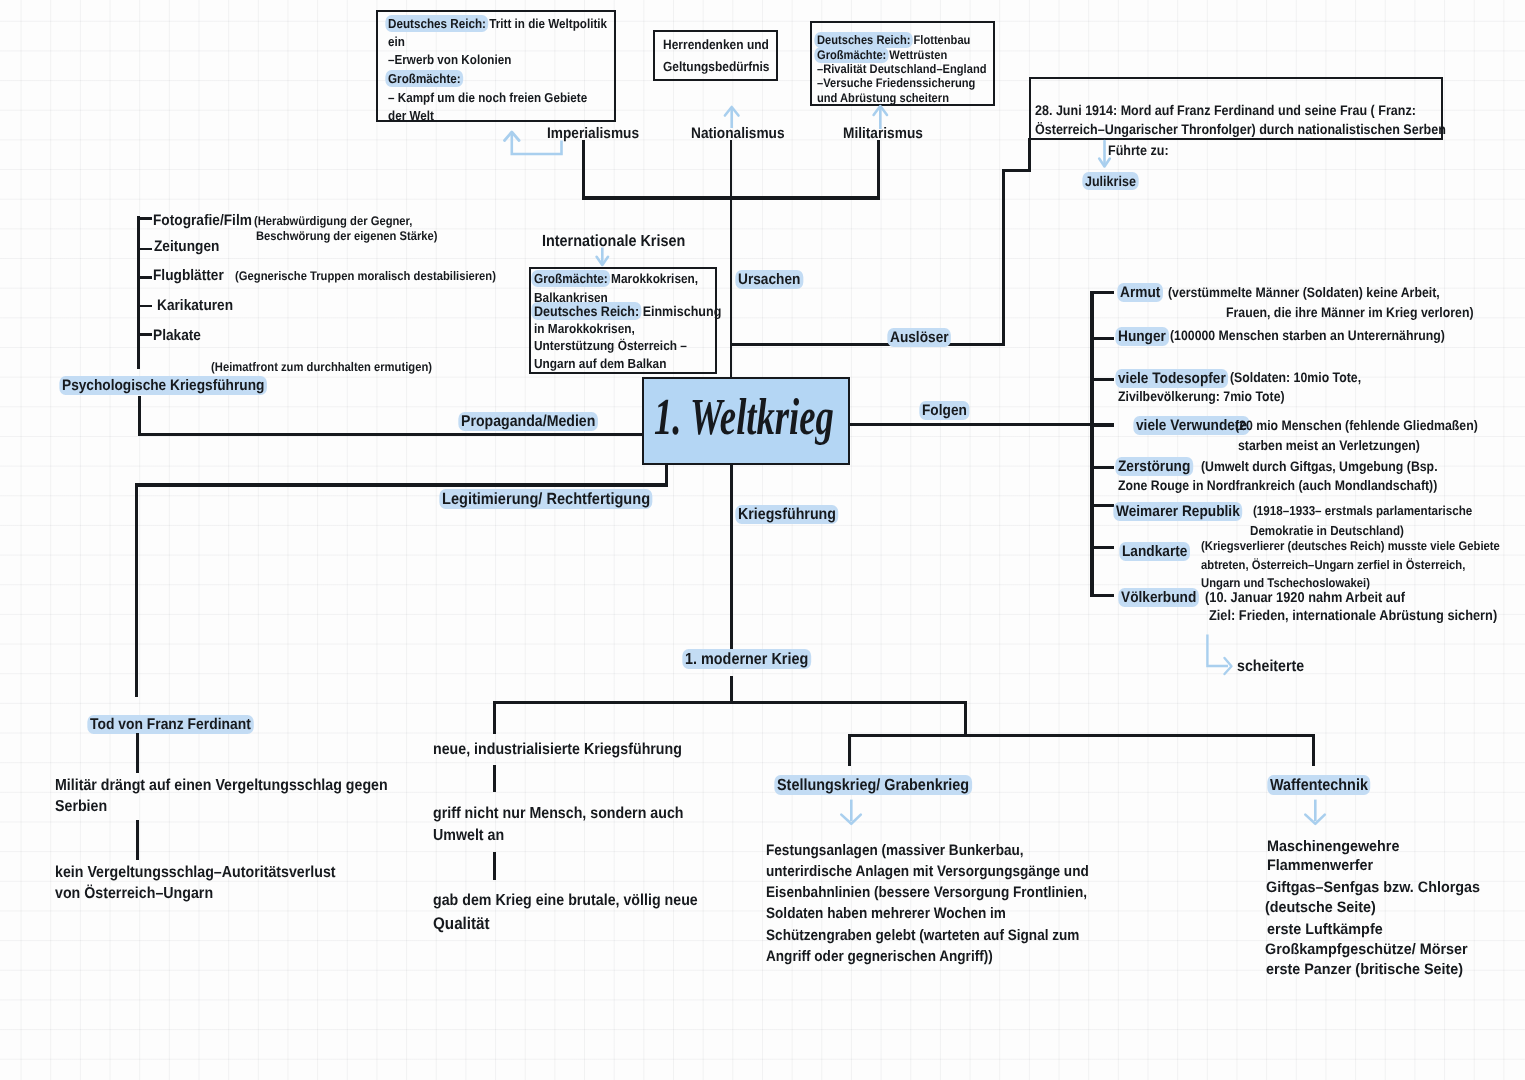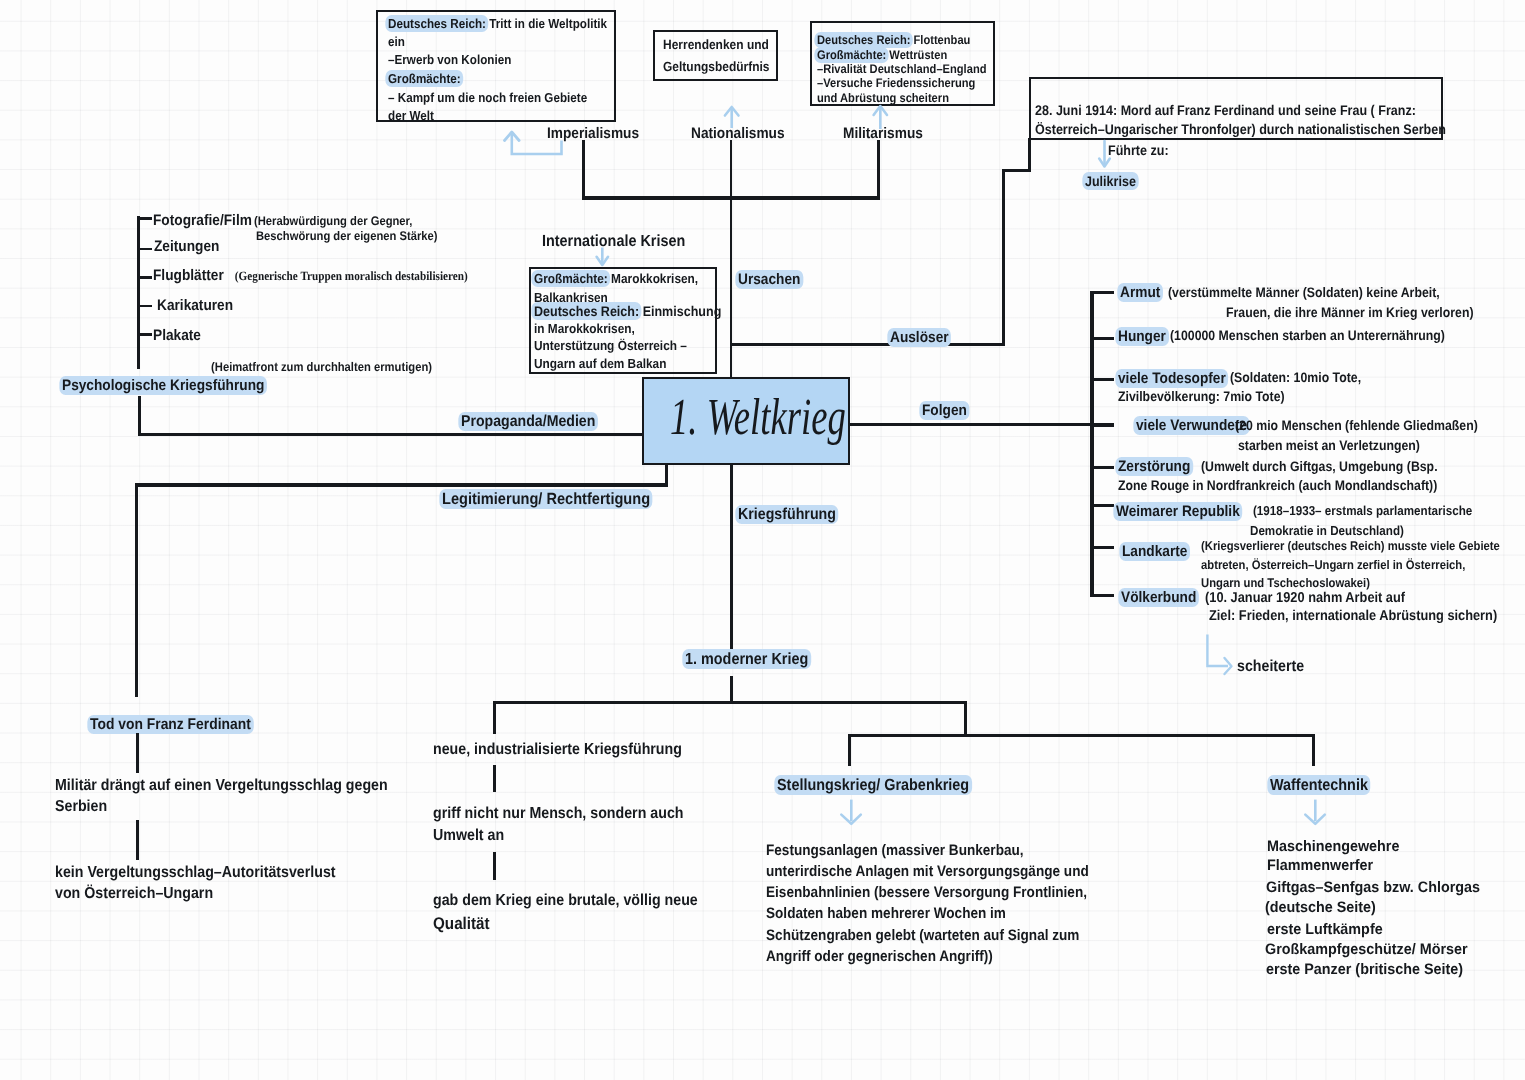--- a/index.html
+++ b/index.html
@@ -16,21 +16,21 @@
   color:#16191d;
   -webkit-font-smoothing:antialiased;
   text-rendering:geometricPrecision;
 }
 .t{position:absolute;white-space:nowrap;font-weight:bold;line-height:1;}
 .sq{display:inline-block;transform-origin:0 50%;white-space:pre;}
 .hl{background:#c3dcf4;border-radius:7px;padding:1px 3px;margin:0 -3px;}
 .box{position:absolute;border:2.9px solid #16191d;box-sizing:border-box;}
 .ln{position:absolute;background:#16191d;}
 .wk{position:absolute;border:2.9px solid #16191d;background:#b4d6f4;box-sizing:border-box;}
-.wklbl{position:absolute;font-family:"Liberation Serif",serif;font-style:italic;font-weight:normal;white-space:pre;margin-left:16px;}
+.wklbl{position:absolute;font-family:"Liberation Serif",serif;font-style:italic;font-weight:bold;white-space:pre;}
 .arw{position:absolute;overflow:visible;}
 </style>
 </head>
 <body>
 
 <div id="page">
 <div class="box" style="left:376px;top:10px;width:240px;height:112px;"></div>
 <div class="t" style="left:388px;top:16.5px;font-size:13.05px;"><span class="sq" style="transform:scaleX(0.895)"><span class="hl">Deutsches Reich:</span><span> Tritt in die Weltpolitik</span></span></div>
 <div class="t" style="left:388px;top:34.5px;font-size:13.05px;"><span class="sq" style="transform:scaleX(0.895)"><span>ein</span></span></div>
 <div class="t" style="left:388px;top:52.5px;font-size:13.05px;"><span class="sq" style="transform:scaleX(0.895)"><span>–Erwerb von Kolonien</span></span></div>
@@ -88,21 +88,21 @@
 <div class="ln" style="left:136.8px;top:217.4px;width:15px;height:2.9px;"></div>
 <div class="ln" style="left:136.8px;top:247.6px;width:15px;height:2.9px;"></div>
 <div class="ln" style="left:136.8px;top:275.9px;width:15px;height:2.9px;"></div>
 <div class="ln" style="left:136.8px;top:304.6px;width:15px;height:2.9px;"></div>
 <div class="ln" style="left:136.8px;top:333.0px;width:15px;height:2.9px;"></div>
 <div class="t" style="left:152.5px;top:212.6px;font-size:15.3px;"><span class="sq" style="transform:scaleX(0.895)"><span>Fotografie/Film</span></span></div>
 <div class="t" style="left:254px;top:214.6px;font-size:12.55px;"><span class="sq" style="transform:scaleX(0.895)"><span>(Herabwürdigung der Gegner,</span></span></div>
 <div class="t" style="left:256px;top:229.6px;font-size:12.55px;"><span class="sq" style="transform:scaleX(0.895)"><span>Beschwörung der eigenen Stärke)</span></span></div>
 <div class="t" style="left:153.5px;top:239.3px;font-size:15.3px;"><span class="sq" style="transform:scaleX(0.895)"><span>Zeitungen</span></span></div>
 <div class="t" style="left:152.5px;top:267.7px;font-size:15.3px;"><span class="sq" style="transform:scaleX(0.895)"><span>Flugblätter</span></span></div>
-<div class="t" style="left:232px;top:269.6px;font-size:12.55px;font-family:Liberation Serif, serif;"><span class="sq" style="transform:scaleX(0.895)"><span> (Gegnerische Truppen moralisch destabilisieren)</span></span></div>
+<div class="t" style="left:232px;top:269.6px;font-size:12.55px;"><span class="sq" style="transform:scaleX(0.895)"><span> (Gegnerische Truppen moralisch destabilisieren)</span></span></div>
 <div class="t" style="left:156.5px;top:297.6px;font-size:15.3px;"><span class="sq" style="transform:scaleX(0.895)"><span>Karikaturen</span></span></div>
 <div class="t" style="left:152.5px;top:327.6px;font-size:15.3px;"><span class="sq" style="transform:scaleX(0.895)"><span>Plakate</span></span></div>
 <div class="t" style="left:208px;top:329.7px;font-size:12.55px;margin-top:31px;"><span class="sq" style="transform:scaleX(0.895)"><span> (Heimatfront zum durchhalten ermutigen)</span></span></div>
 <div class="ln" style="left:665px;top:463px;width:3.0px;height:23.5px;"></div>
 <div class="ln" style="left:134.5px;top:483.4px;width:531px;height:3.2px;"></div>
 <div class="t" style="left:442px;top:491px;font-size:16.3px;"><span class="sq" style="transform:scaleX(0.895)"><span class="hl">Legitimierung/ Rechtfertigung</span></span></div>
 <div class="ln" style="left:134.5px;top:483.4px;width:3.2px;height:214px;"></div>
 <div class="t" style="left:90px;top:717px;font-size:15.5px;"><span class="sq" style="transform:scaleX(0.895)"><span class="hl">Tod von Franz Ferdinant</span></span></div>
 <div class="ln" style="left:136px;top:733px;width:3.0px;height:40px;"></div>
 <div class="t" style="left:55px;top:778px;font-size:15.9px;"><span class="sq" style="transform:scaleX(0.895)"><span>Militär drängt auf einen Vergeltungsschlag gegen</span></span></div>

